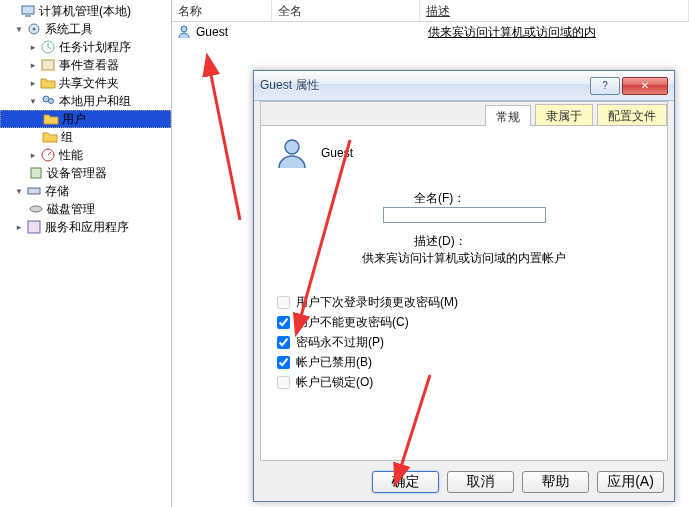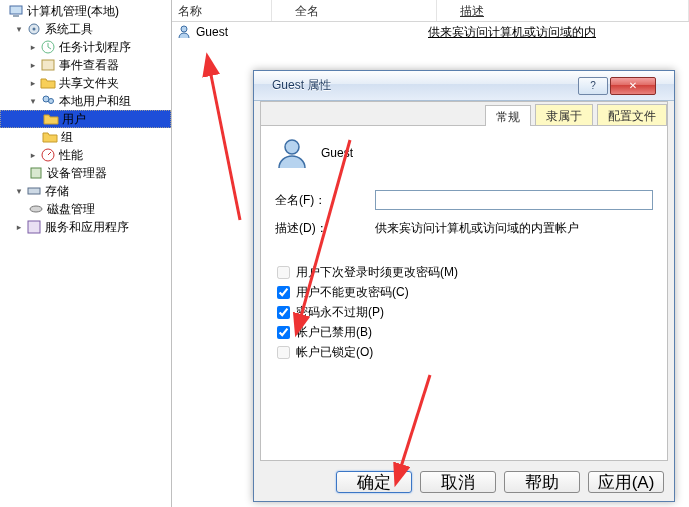--- a/index.html
+++ b/index.html
@@ -4,65 +4,65 @@
 <style>
 * { box-sizing: border-box; margin: 0; padding: 0; font-family: "Microsoft YaHei", SimSun, sans-serif; font-size: 12px; }
 body { background: #fff; width: 689px; height: 507px; overflow: hidden; position: relative; }
 
 
 .mgmt-root { display: flex; height: 100%; }
 .tree-panel { width: 172px; border-right: 1px solid #bfbfbf; background: #fff; padding-top: 2px; }
 .main-panel { flex: 1; position: relative; }
 
 
-.tree-node { display: flex; align-items: center; height: 18px; padding-left: 8px; cursor: default; }
+.tree-node { display: flex; align-items: center; height: 18px; padding-left: 20px; cursor: default; }
 .tree-node.sel { background: #1d4ed8; border: 1px dotted #999; }
 .tree-caret { width: 10px; height: 10px; display: inline-flex; align-items: center; justify-content: center; margin-right: 2px; font-size: 9px; color: #5b5b5b; }
 .tree-icon { width: 16px; height: 16px; display: inline-flex; align-items: center; justify-content: center; margin-right: 3px; }
 .ind-1 { padding-left: 14px; }
 .ind-2 { padding-left: 28px; }
 .ind-3 { padding-left: 42px; }
 .folder-y { fill: #f7cf59; stroke: #c69b2c; }
 
 
-.list-header { display: flex; height: 22px; border-bottom: 1px solid #d6d6d6; background: #fff; gap: 17px; }
+.list-header { display: flex; height: 22px; border-bottom: 1px solid #d6d6d6; background: #fff; }
 .list-header .col { padding: 3px 6px; border-right: 1px solid #e4e4e4; color: #333; }
 .col-name { width: 100px; }
 .col-full { width: 148px; }
 .col-desc { flex: 1; text-decoration: underline; }
 
 
 .list-row { display: flex; height: 20px; align-items: center; padding-left: 4px; }
 .list-row .ricon { width: 16px; height: 16px; margin-right: 4px; }
 .list-row .rtxt { white-space: nowrap; overflow: hidden; text-overflow: clip; }
 
 
 .dialog { position: absolute; left: 253px; top: 70px; width: 422px; height: 432px; border: 1px solid #5a7fad; background: #f0f0f0; box-shadow: 0 0 8px rgba(0,0,0,.3); }
-.dlg-title { height: 30px; background: linear-gradient(#fdfefe,#e5edf7 45%,#d3e0f1 46%,#e6eef9); display: flex; align-items: center; padding: 0 18px; border-bottom: 1px solid #a9bfd6; }
+.dlg-title { height: 30px; background: linear-gradient(#fdfefe,#e5edf7 45%,#d3e0f1 46%,#e6eef9); display: flex; align-items: center; padding: 0 6px; border-bottom: 1px solid #a9bfd6; }
 .dlg-title-text { flex: 1; color: #1e3a5f; text-shadow: 0 1px #fff; }
 .winbtn { width: 30px; height: 18px; margin-left: 2px; border: 1px solid #6f86a7; border-radius: 2px; display: inline-flex; align-items: center; justify-content: center; font-size: 10px; background: linear-gradient(#f7fafd,#d5e4f4); color: #30486b; }
 .winbtn.close { width: 46px; background: linear-gradient(#f3a2a1,#e06a64 45%,#d1423c 46%,#e9827d); color: #fff; border-color: #8a2e2a; }
 
 .dlg-body { position: absolute; top: 30px; left: 6px; right: 6px; bottom: 40px; background: #fff; border: 1px solid #bfbfbf; }
 .tabs { display: flex; height: 24px; border-bottom: 1px solid #bfbfbf; background: #f0f0f0; justify-content: flex-end; }
 .tab { padding: 3px 10px; border: 1px solid #bfbfbf; border-bottom: none; margin-top: 2px; margin-left: 4px; background: #fef9c3; color: #333; }
 .tab.active { background: #fff; position: relative; top: 1px; }
 .tab-content { padding: 10px 14px; }
 
 .user-head { display: flex; align-items: center; margin-bottom: 20px; }
 .user-head .uicon { width: 34px; height: 34px; margin-right: 12px; }
-.form-row { display: flex; align-items: center; margin-bottom: 10px; }
+.form-row { display: flex; align-items: center; margin-bottom: 10px; flex-direction: column; }
 .form-row .lbl { width: 100px; color: #000; }
 .form-row input[type=text] { flex: 1; border: 1px solid #7f9db9; height: 20px; padding: 0 3px; background: #fff; }
 .static-val { flex: 1; color: #000; }
 .chk-row { display: flex; align-items: center; margin: 3px 0 3px 2px; }
 .chk-row input { margin-right: 6px; }
 
 .dlg-buttons { position: absolute; bottom: 8px; right: 10px; display: flex; gap: 8px; }
-.btn { width: 76px; height: 22px; border: 1px solid #8a8a8a; background: linear-gradient(#fdfdfd,#ebebeb); border-radius: 3px; font-size: 17px; display: inline-flex; align-items: center; justify-content: center; }
+.btn { width: 67px; height: 22px; border: 1px solid #8a8a8a; background: linear-gradient(#fdfdfd,#ebebeb); border-radius: 3px; font-size: 14px; display: inline-flex; align-items: center; justify-content: center; }
 .btn.def { border: 1px solid #3b76c5; box-shadow: 0 0 2px #6fa6ef; }
 
 
 .arrow { position: absolute; pointer-events: none; }
 .arrow svg { overflow: visible; }
 </style>
 </head>
 <body>
 
 <div class="mgmt-root">

